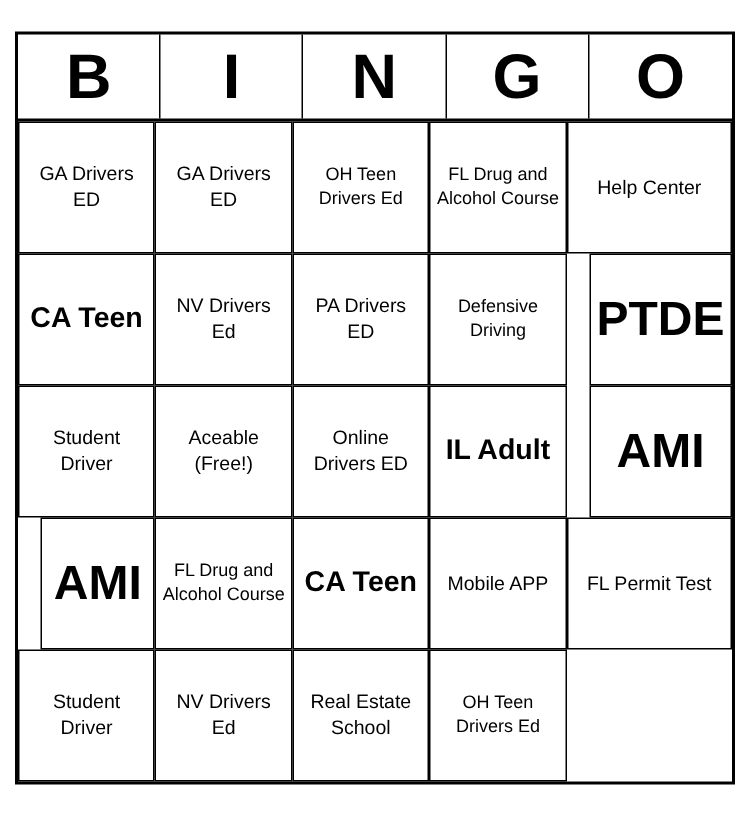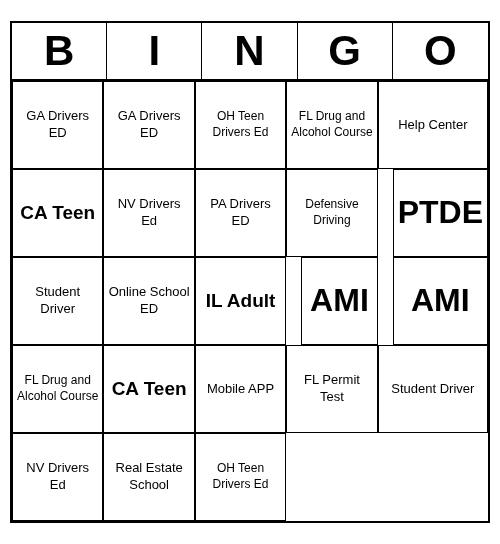--- a/index.html
+++ b/index.html
@@ -89,21 +89,22 @@
       <div class="bingo-cell">GA Drivers ED</div>
       <div class="bingo-cell small-text">OH Teen Drivers Ed</div>
       <div class="bingo-cell small-text">FL Drug and Alcohol Course</div>
       <div class="bingo-cell">Help Center</div>
       <div class="bingo-cell large-text">CA Teen</div>
       <div class="bingo-cell">NV Drivers Ed</div>
       <div class="bingo-cell">PA Drivers ED</div>
       <div class="bingo-cell small-text">Defensive Driving</div>
       <div class="bingo-cell xl-text">PTDE</div>
       <div class="bingo-cell">Student Driver</div>
-      <div class="bingo-cell">Online School ED</div>
+      <div class="bingo-cell">Aceable (Free!)</div>
+      <div class="bingo-cell">Online Drivers ED</div>
       <div class="bingo-cell large-text">IL Adult</div>
       <div class="bingo-cell xl-text">AMI</div>
       <div class="bingo-cell xl-text">AMI</div>
       <div class="bingo-cell small-text">FL Drug and Alcohol Course</div>
       <div class="bingo-cell large-text">CA Teen</div>
       <div class="bingo-cell">Mobile APP</div>
       <div class="bingo-cell">FL Permit Test</div>
       <div class="bingo-cell">Student Driver</div>
       <div class="bingo-cell">NV Drivers Ed</div>
       <div class="bingo-cell">Real Estate School</div>

